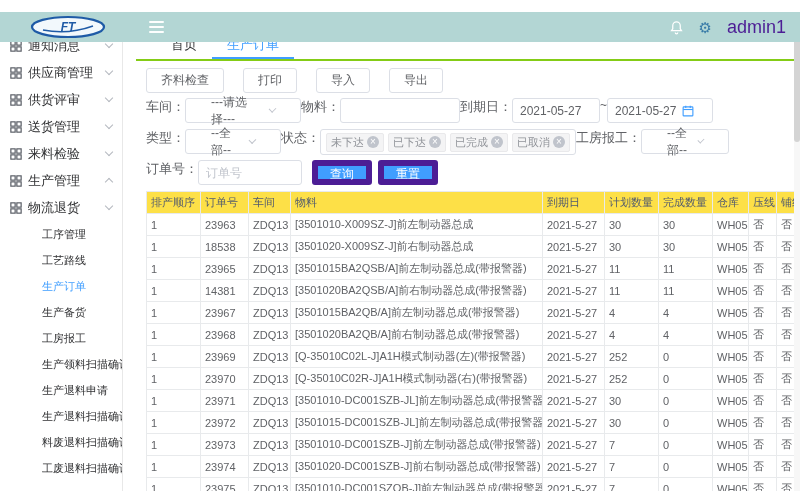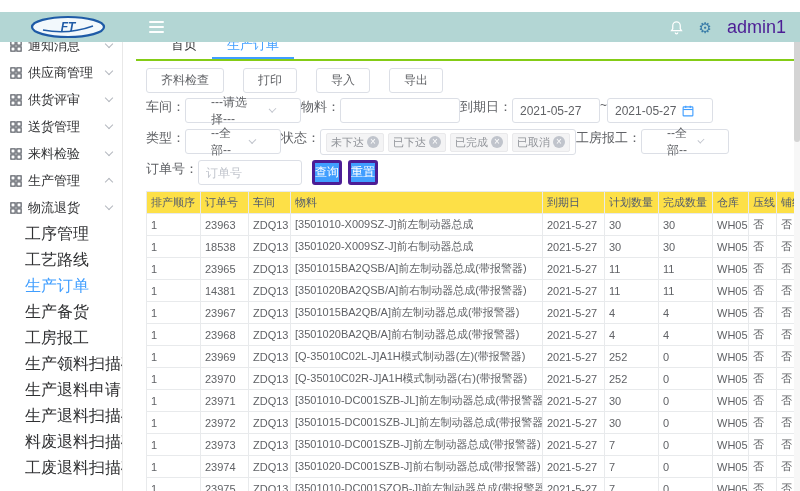--- a/index.html
+++ b/index.html
@@ -14,21 +14,21 @@
   .header-right { margin-left:auto; display:flex; align-items:center; gap:15px; padding-right:14px; }
   .gear { font-size:15px; color:#3a7ca8; line-height:1; cursor:pointer; }
   .username { font-size:18px; color:#4c1d95; cursor:pointer; }
 
   
   .sidebar { position:absolute; top:30px; left:0; width:123px; bottom:0; background:#fff; border-right:1px solid #e8e8e8; overflow:hidden; list-style:none; padding-top:2px; }
   .side-item { display:flex; align-items:center; height:27px; padding:0 10px 0 10px; font-size:13px; color:#303133; cursor:pointer; white-space:nowrap; }
   .side-item .grid-icon { margin-right:6px; display:flex; }
   .side-item .chevron { width:6px; height:6px; border-right:1.4px solid #b4b8bf; border-bottom:1.4px solid #b4b8bf; transform:rotate(45deg); margin-left:auto; margin-top:-3px; }
   .side-item.expanded .chevron { transform:rotate(-135deg); margin-top:3px; }
-  .side-item.sub { padding-left:25px; font-size:16px; height:26px; color:#303133; }
+  .side-item.sub { padding-left:42px; font-size:11px; height:26px; color:#303133; }
   .side-item.active { color:#409eff; }
 
   
   .main { position:absolute; top:30px; left:136px; right:0; bottom:0; background:#fff; overflow:hidden; }
 
   .tabbar { height:31px; border-bottom:2px solid #84cc16; display:flex; padding-left:20px; }
   .tab { padding:0 15px; line-height:29px; font-size:13px; color:#303133; border-bottom:2px solid transparent; cursor:pointer; }
   .tab.active { color:#409eff; border-bottom-color:#409eff; }
 
   .toolbar { display:flex; gap:19px; margin:7px 10px 4px 10px; }
@@ -43,21 +43,21 @@
   .text-input::placeholder { color:#c0c4cc; }
   .date-box { display:inline-flex; align-items:center; border:1px solid #dcdfe6; border-radius:3px; height:25px; padding:0 7px; color:#606266; background:#fff; cursor:pointer; }
   .date-box svg { margin-left:6px; }
   .tilde { color:#606266; }
 
   .status-box { display:inline-flex; align-items:center; gap:4px; border:1px solid #dcdfe6; border-radius:3px; height:26px; padding:0 5px; background:#fff; cursor:pointer; }
   .chip { display:inline-flex; align-items:center; gap:3px; background:#f4f4f5; border:1px solid #e9e9eb; border-radius:2px; font-size:11px; color:#909399; padding:1px 4px; white-space:nowrap; }
   .chip-close { width:12px; height:12px; border-radius:50%; background:#c0c4cc; color:#fff; font-size:10px; line-height:11px; text-align:center; cursor:pointer; }
   .chip-close::before { content:"×"; }
 
-  .btn-primary { background:#409eff; border:3px solid #4c1d95; color:#fff; border-radius:3px; font-size:12px; padding:0 0; height:25px; cursor:pointer; font-family:inherit; }
+  .btn-primary { background:#409eff; border:6px solid #4c1d95; color:#fff; border-radius:3px; font-size:12px; padding:0 12px; height:25px; cursor:pointer; font-family:inherit; }
 
   
   .table-wrap { margin:4px 0 0 10px; overflow:hidden; }
   table { border-collapse:collapse; table-layout:fixed; width:670px; font-size:11px; color:#606266; }
   th, td { border:1px solid #e8eaec; padding:3px 4px; text-align:left; white-space:nowrap; overflow:hidden; height:16px; }
   thead th { background:#fde047; color:#515a6e; font-weight:normal; }
   tbody tr { background:#fff; }
 
   
   .v-scrollbar { position:absolute; top:30px; right:0; bottom:0; width:6px; background:#f7f7f7; }

